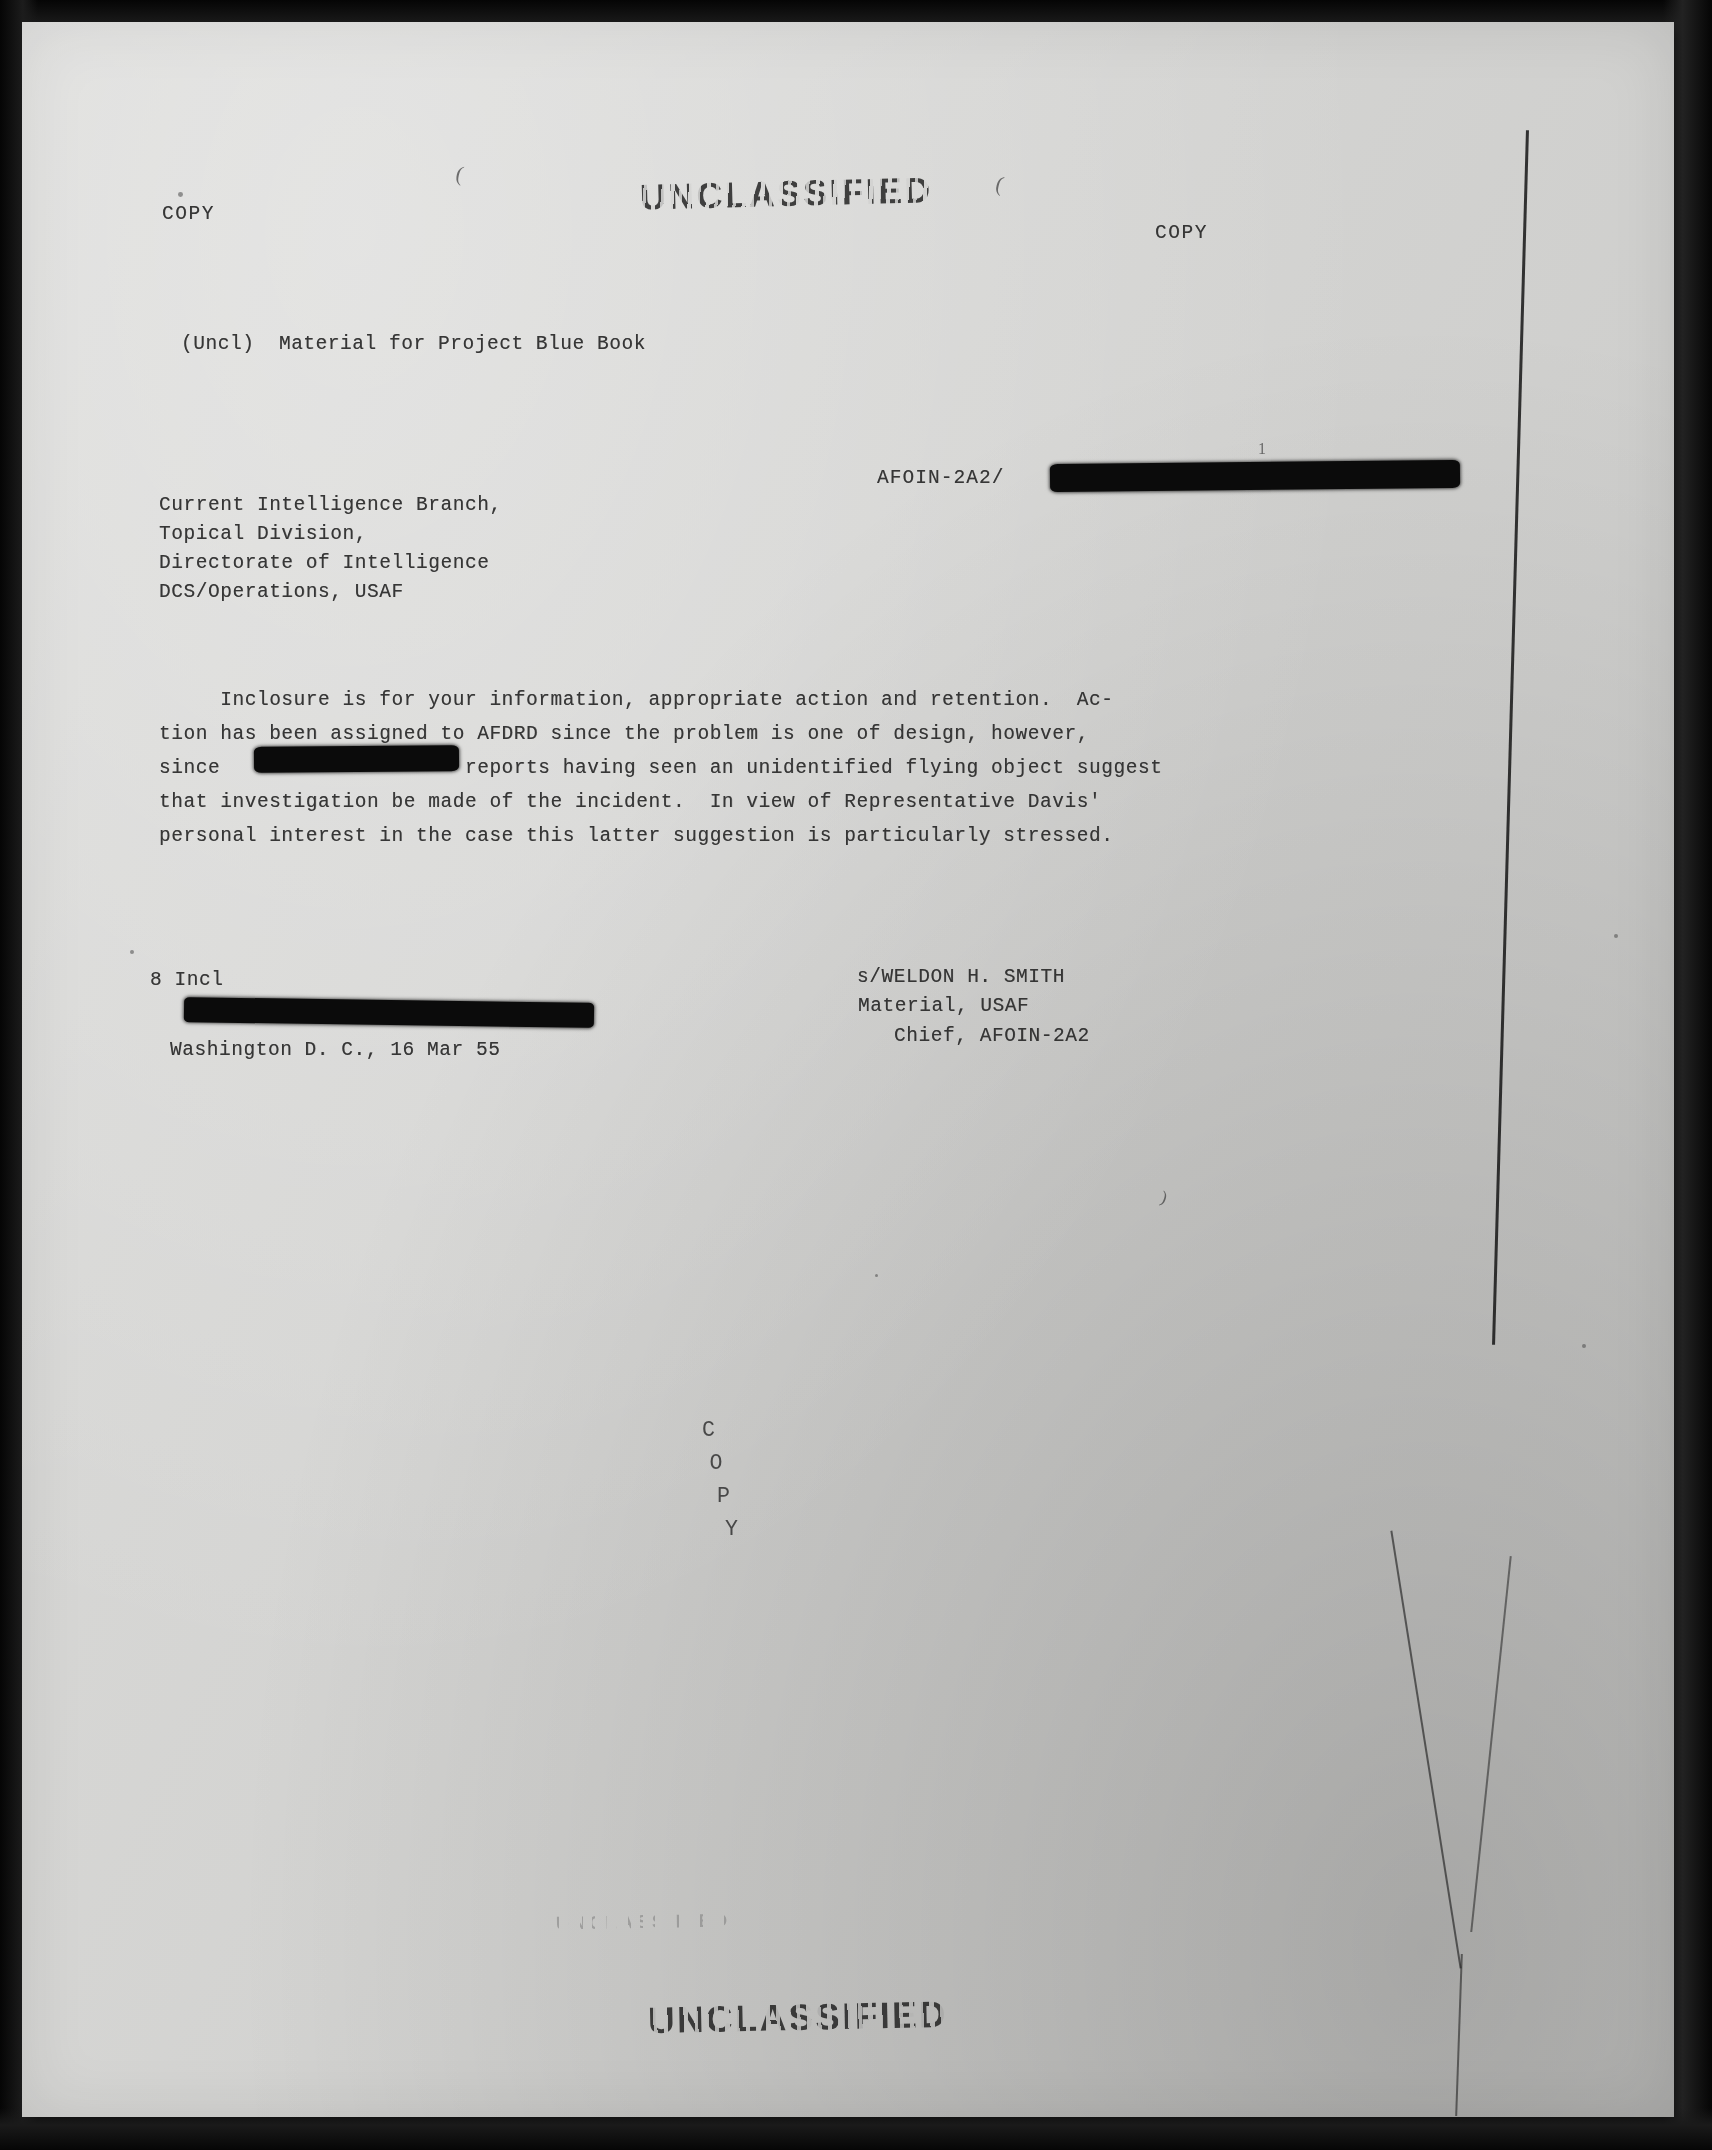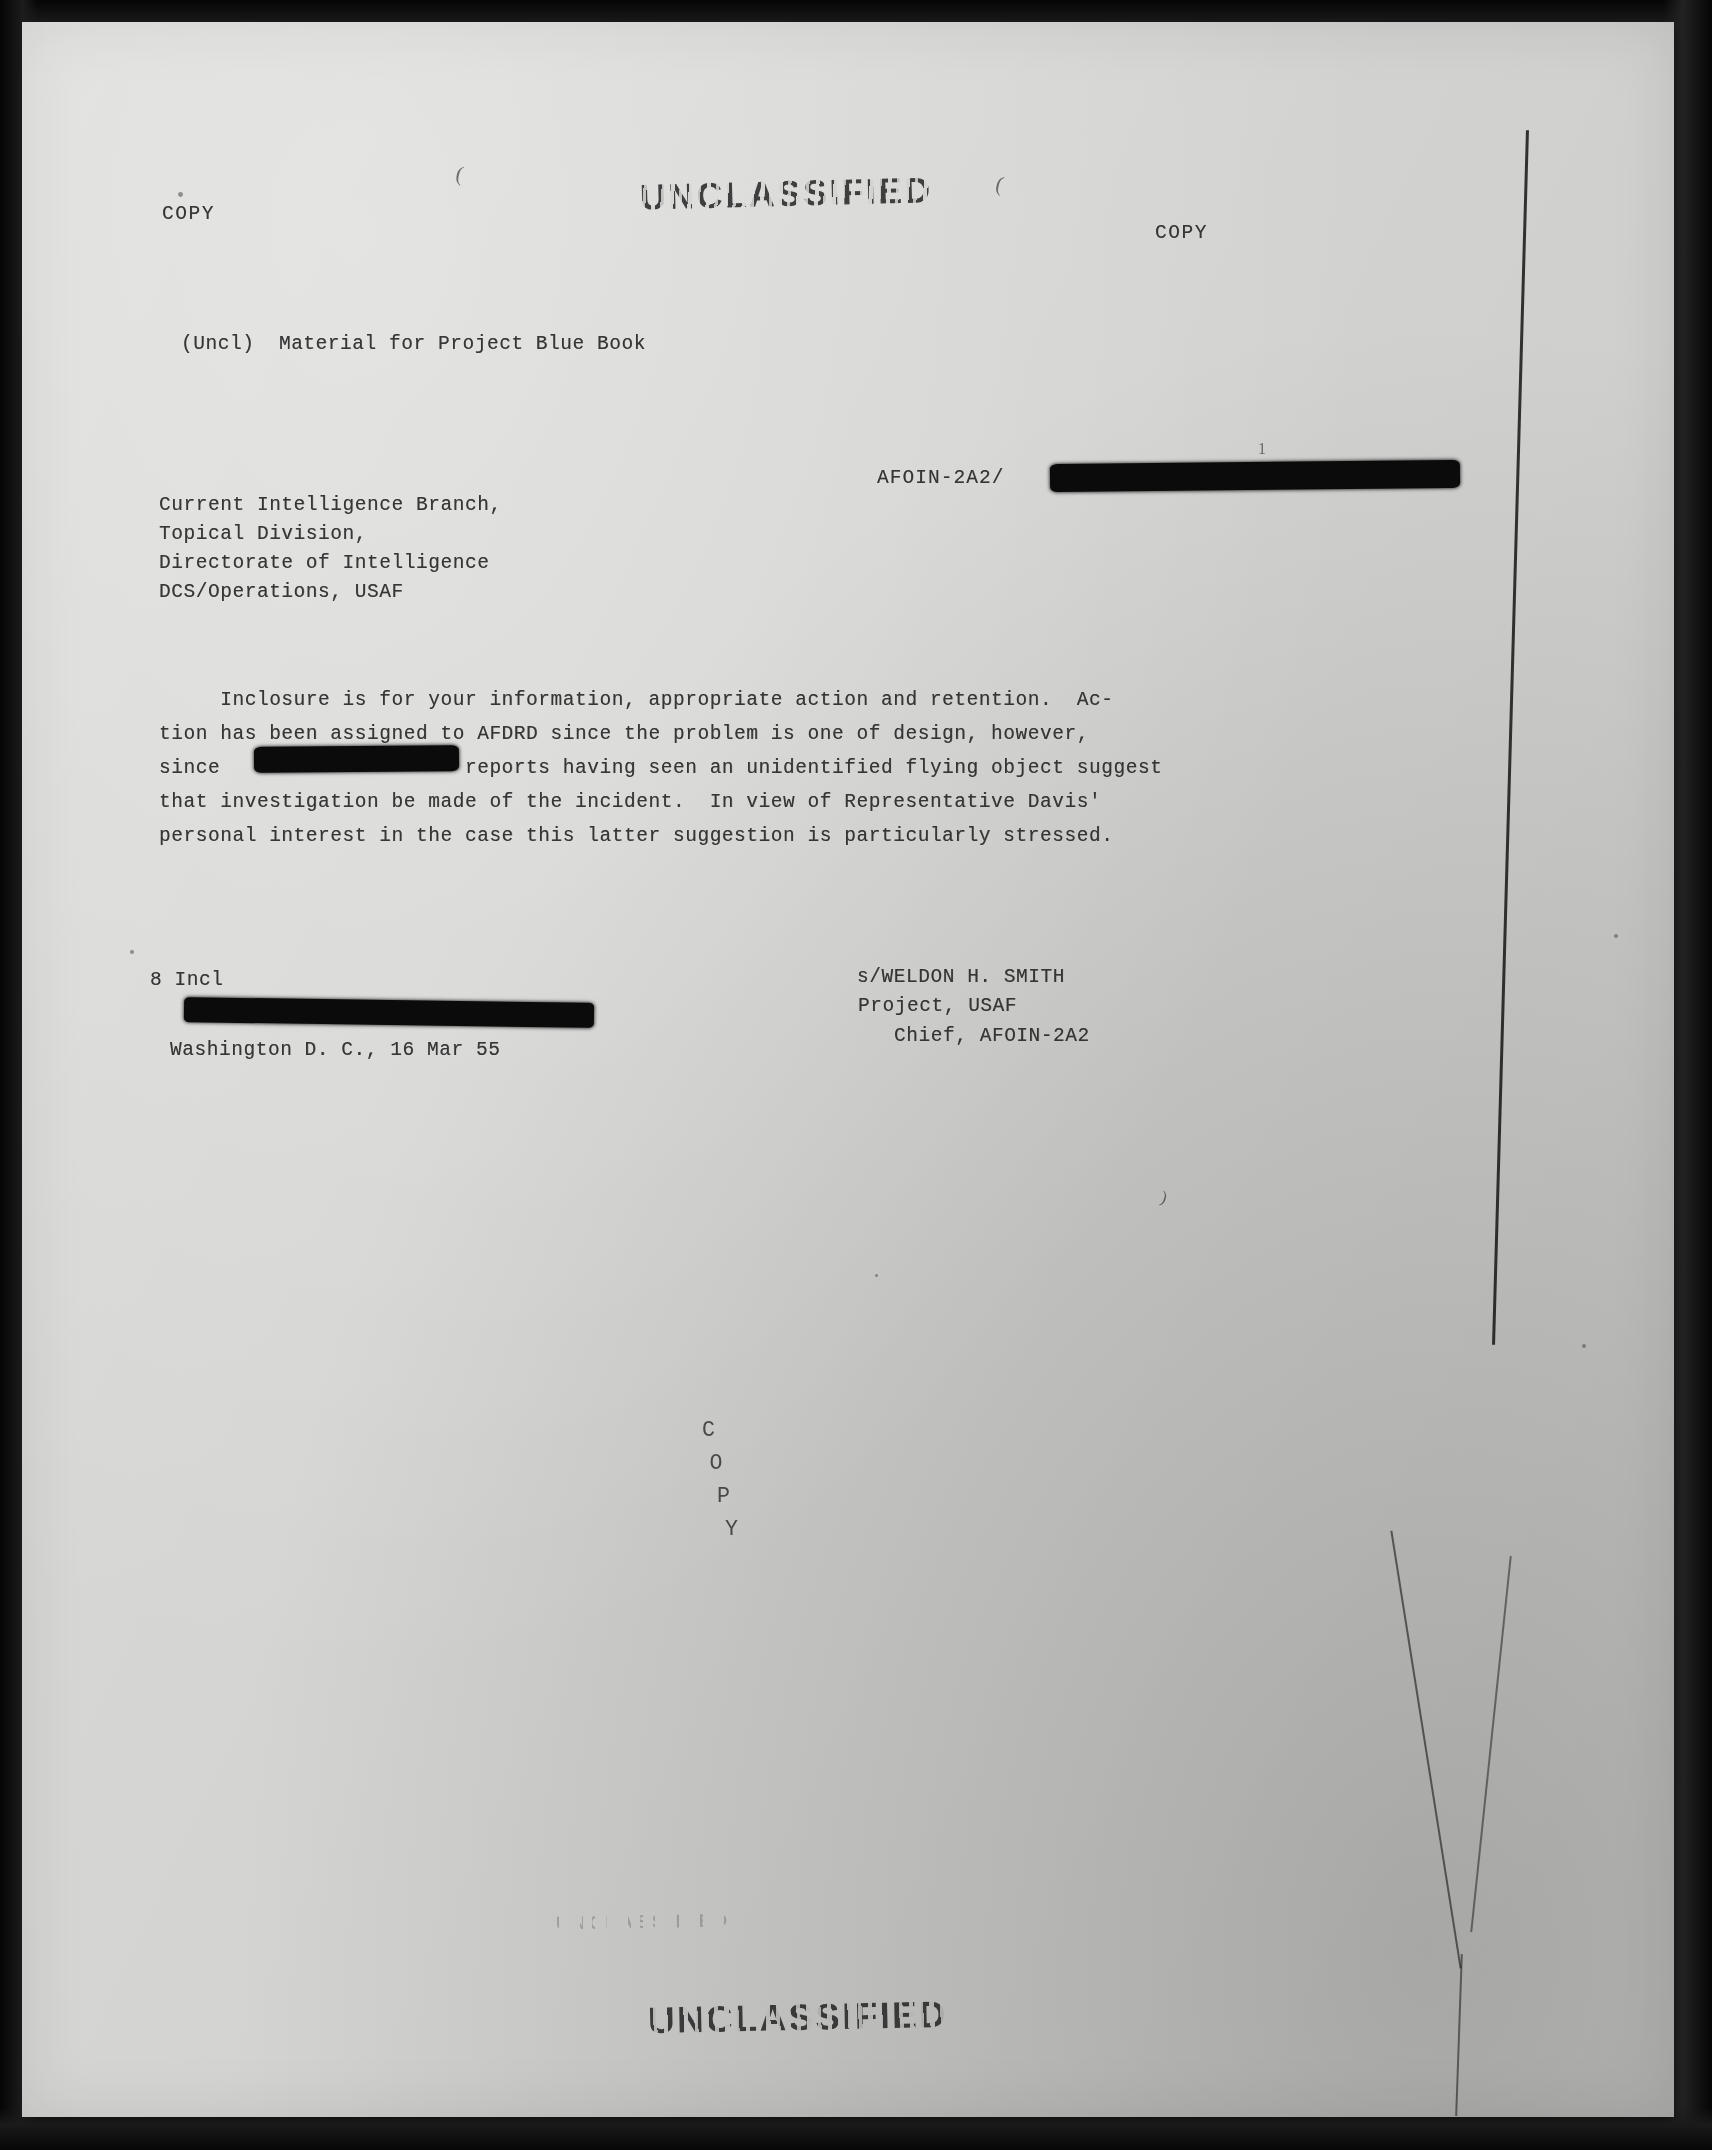--- a/index.html
+++ b/index.html
@@ -219,21 +219,21 @@
 since                    reports having seen an unidentified flying object suggest
 that investigation be made of the incident.  In view of Representative Davis'
 personal interest in the case this latter suggestion is particularly stressed.</div>
   <div class="redact r2"></div>
 
   <div class="tw incl">8 Incl</div>
   <div class="redact r3"></div>
   <div class="tw inclline">Washington D. C., 16 Mar 55</div>
 
   <div class="tw sig"><span>s/WELDON H. SMITH</span></div>
-  <div class="tw" style="left:858px; top:992px;">Project, USAF</div>
+  <div class="tw" style="left:858px; top:992px;">Material, USAF</div>
   <div class="tw" style="left:858px; top:1022px;margin-left:36px;">Chief, AFOIN-2A2</div>
 
   <div class="copy-vert">
     <span>C</span>
     <span>O</span>
     <span>P</span>
     <span>Y</span>
   </div>
 
   <div class="stamp stamp-faint">UNCLASSIFIED</div>

